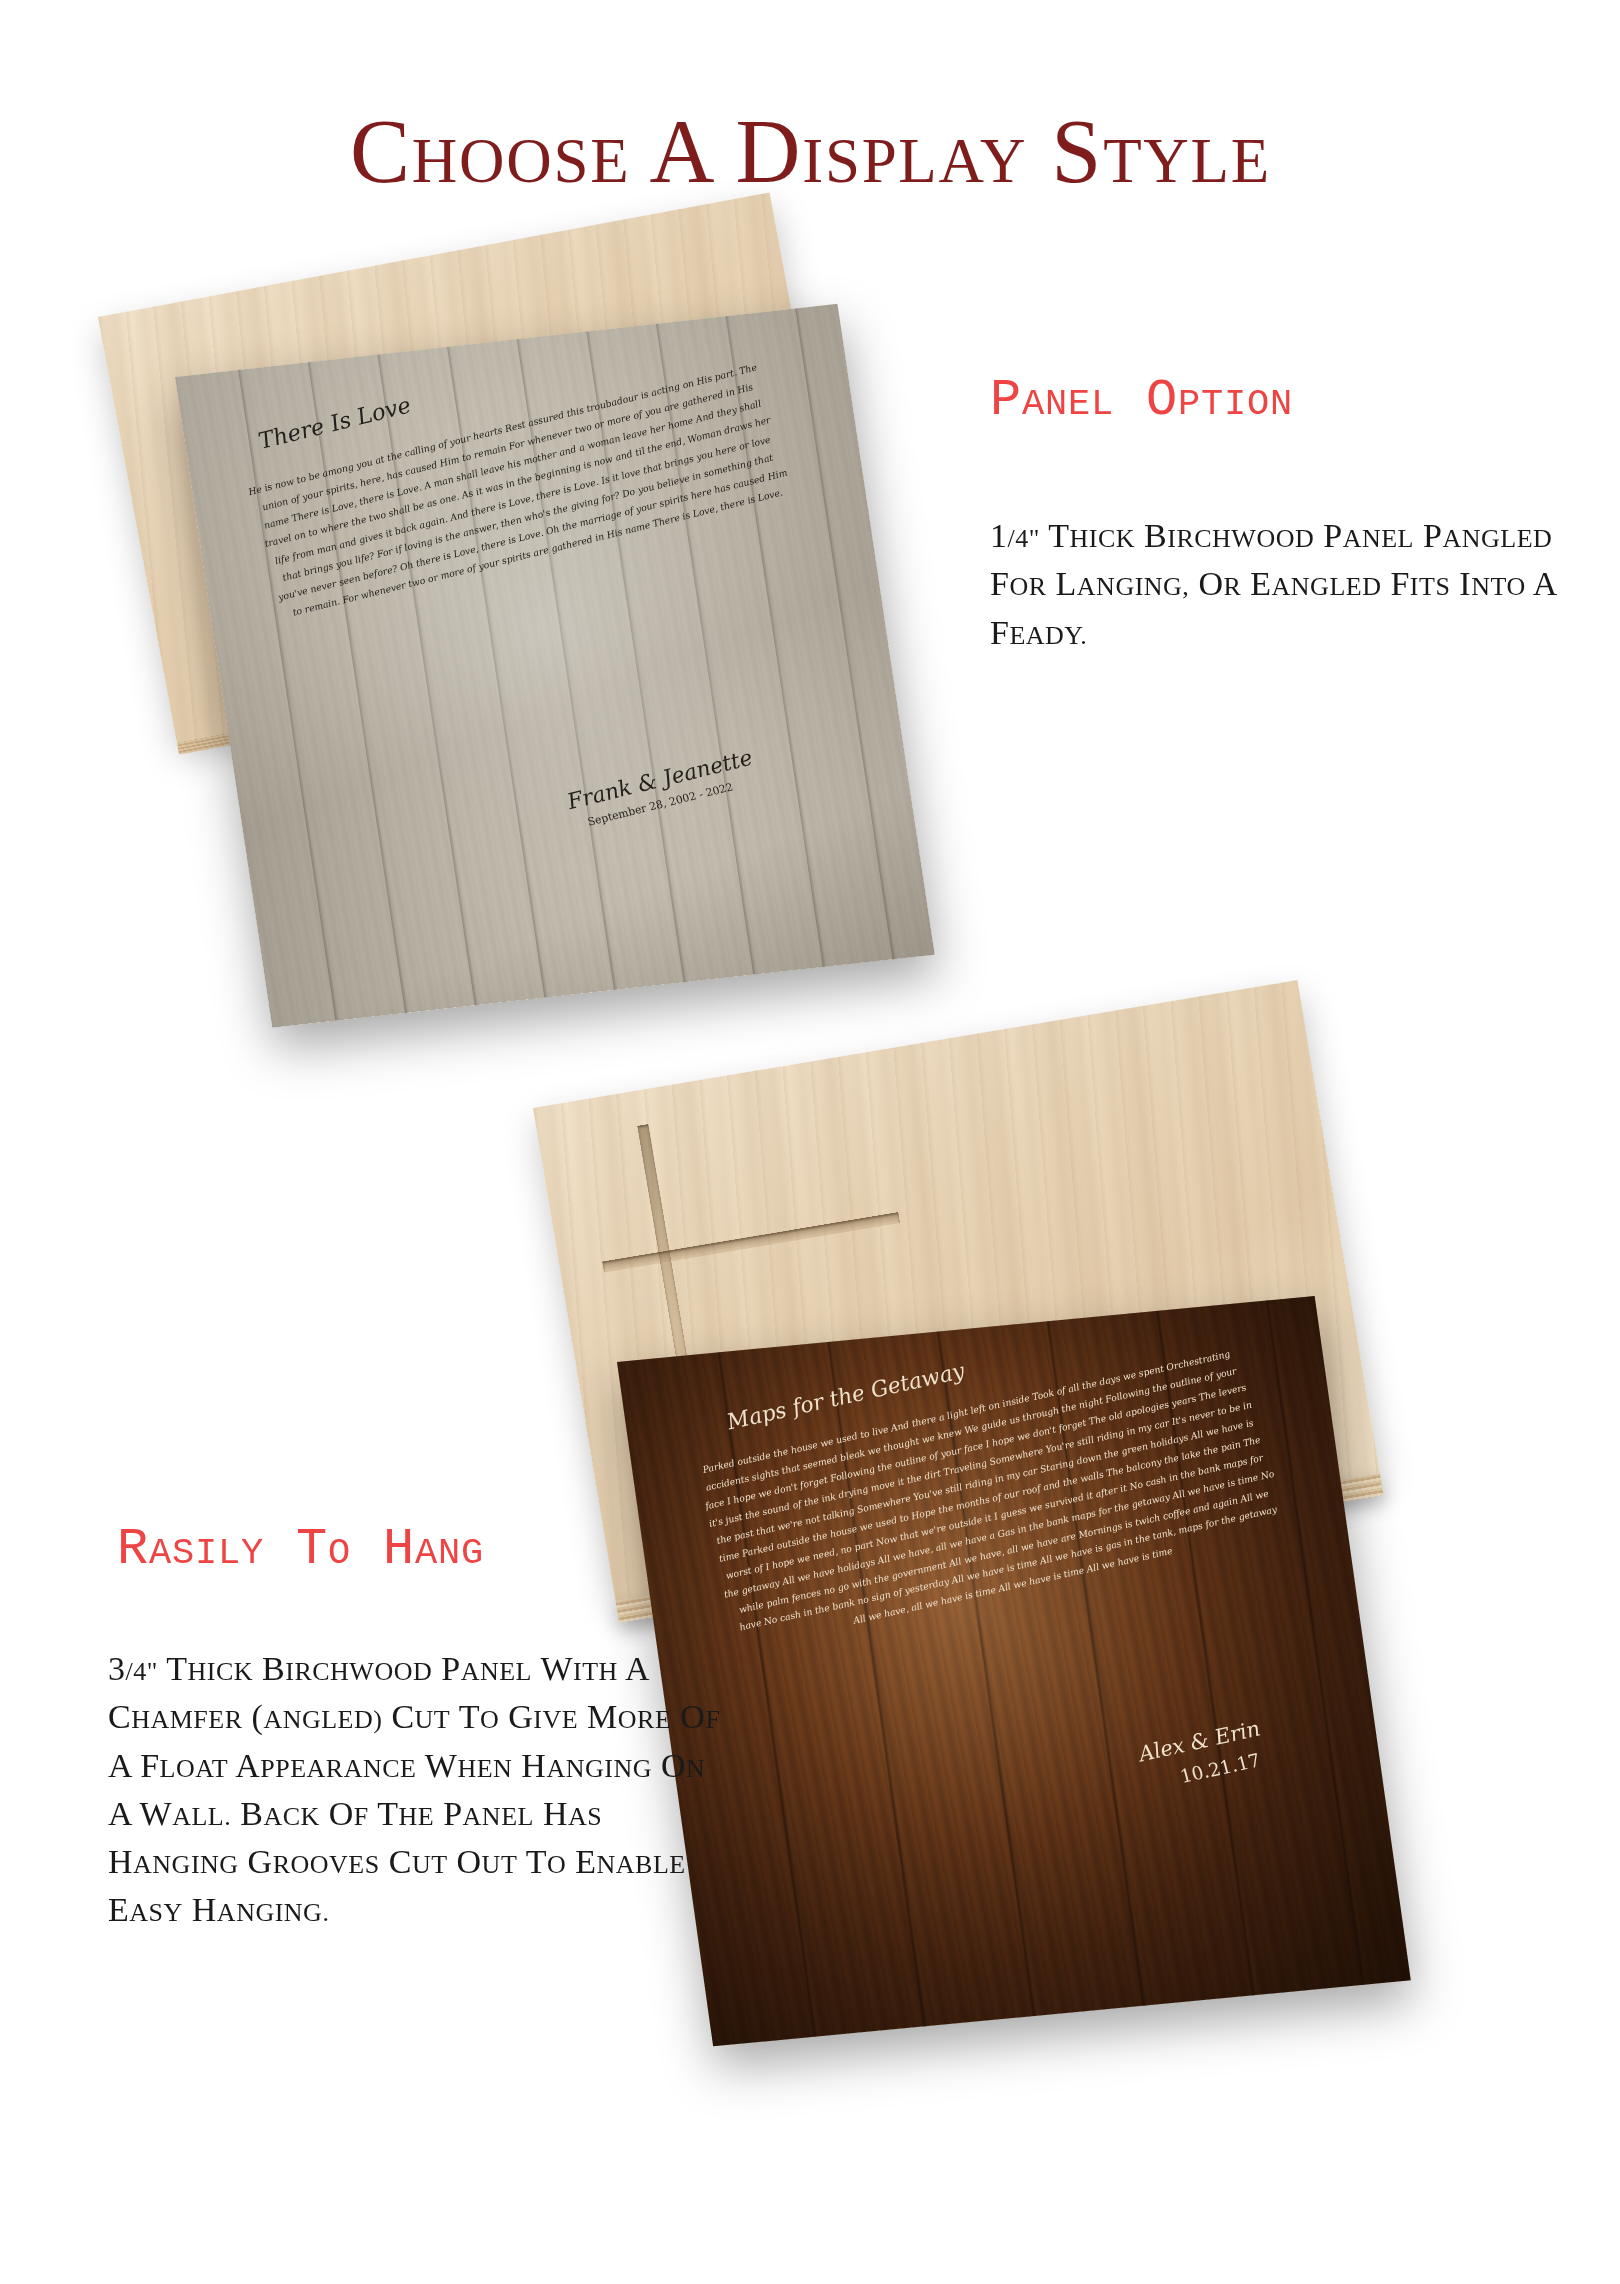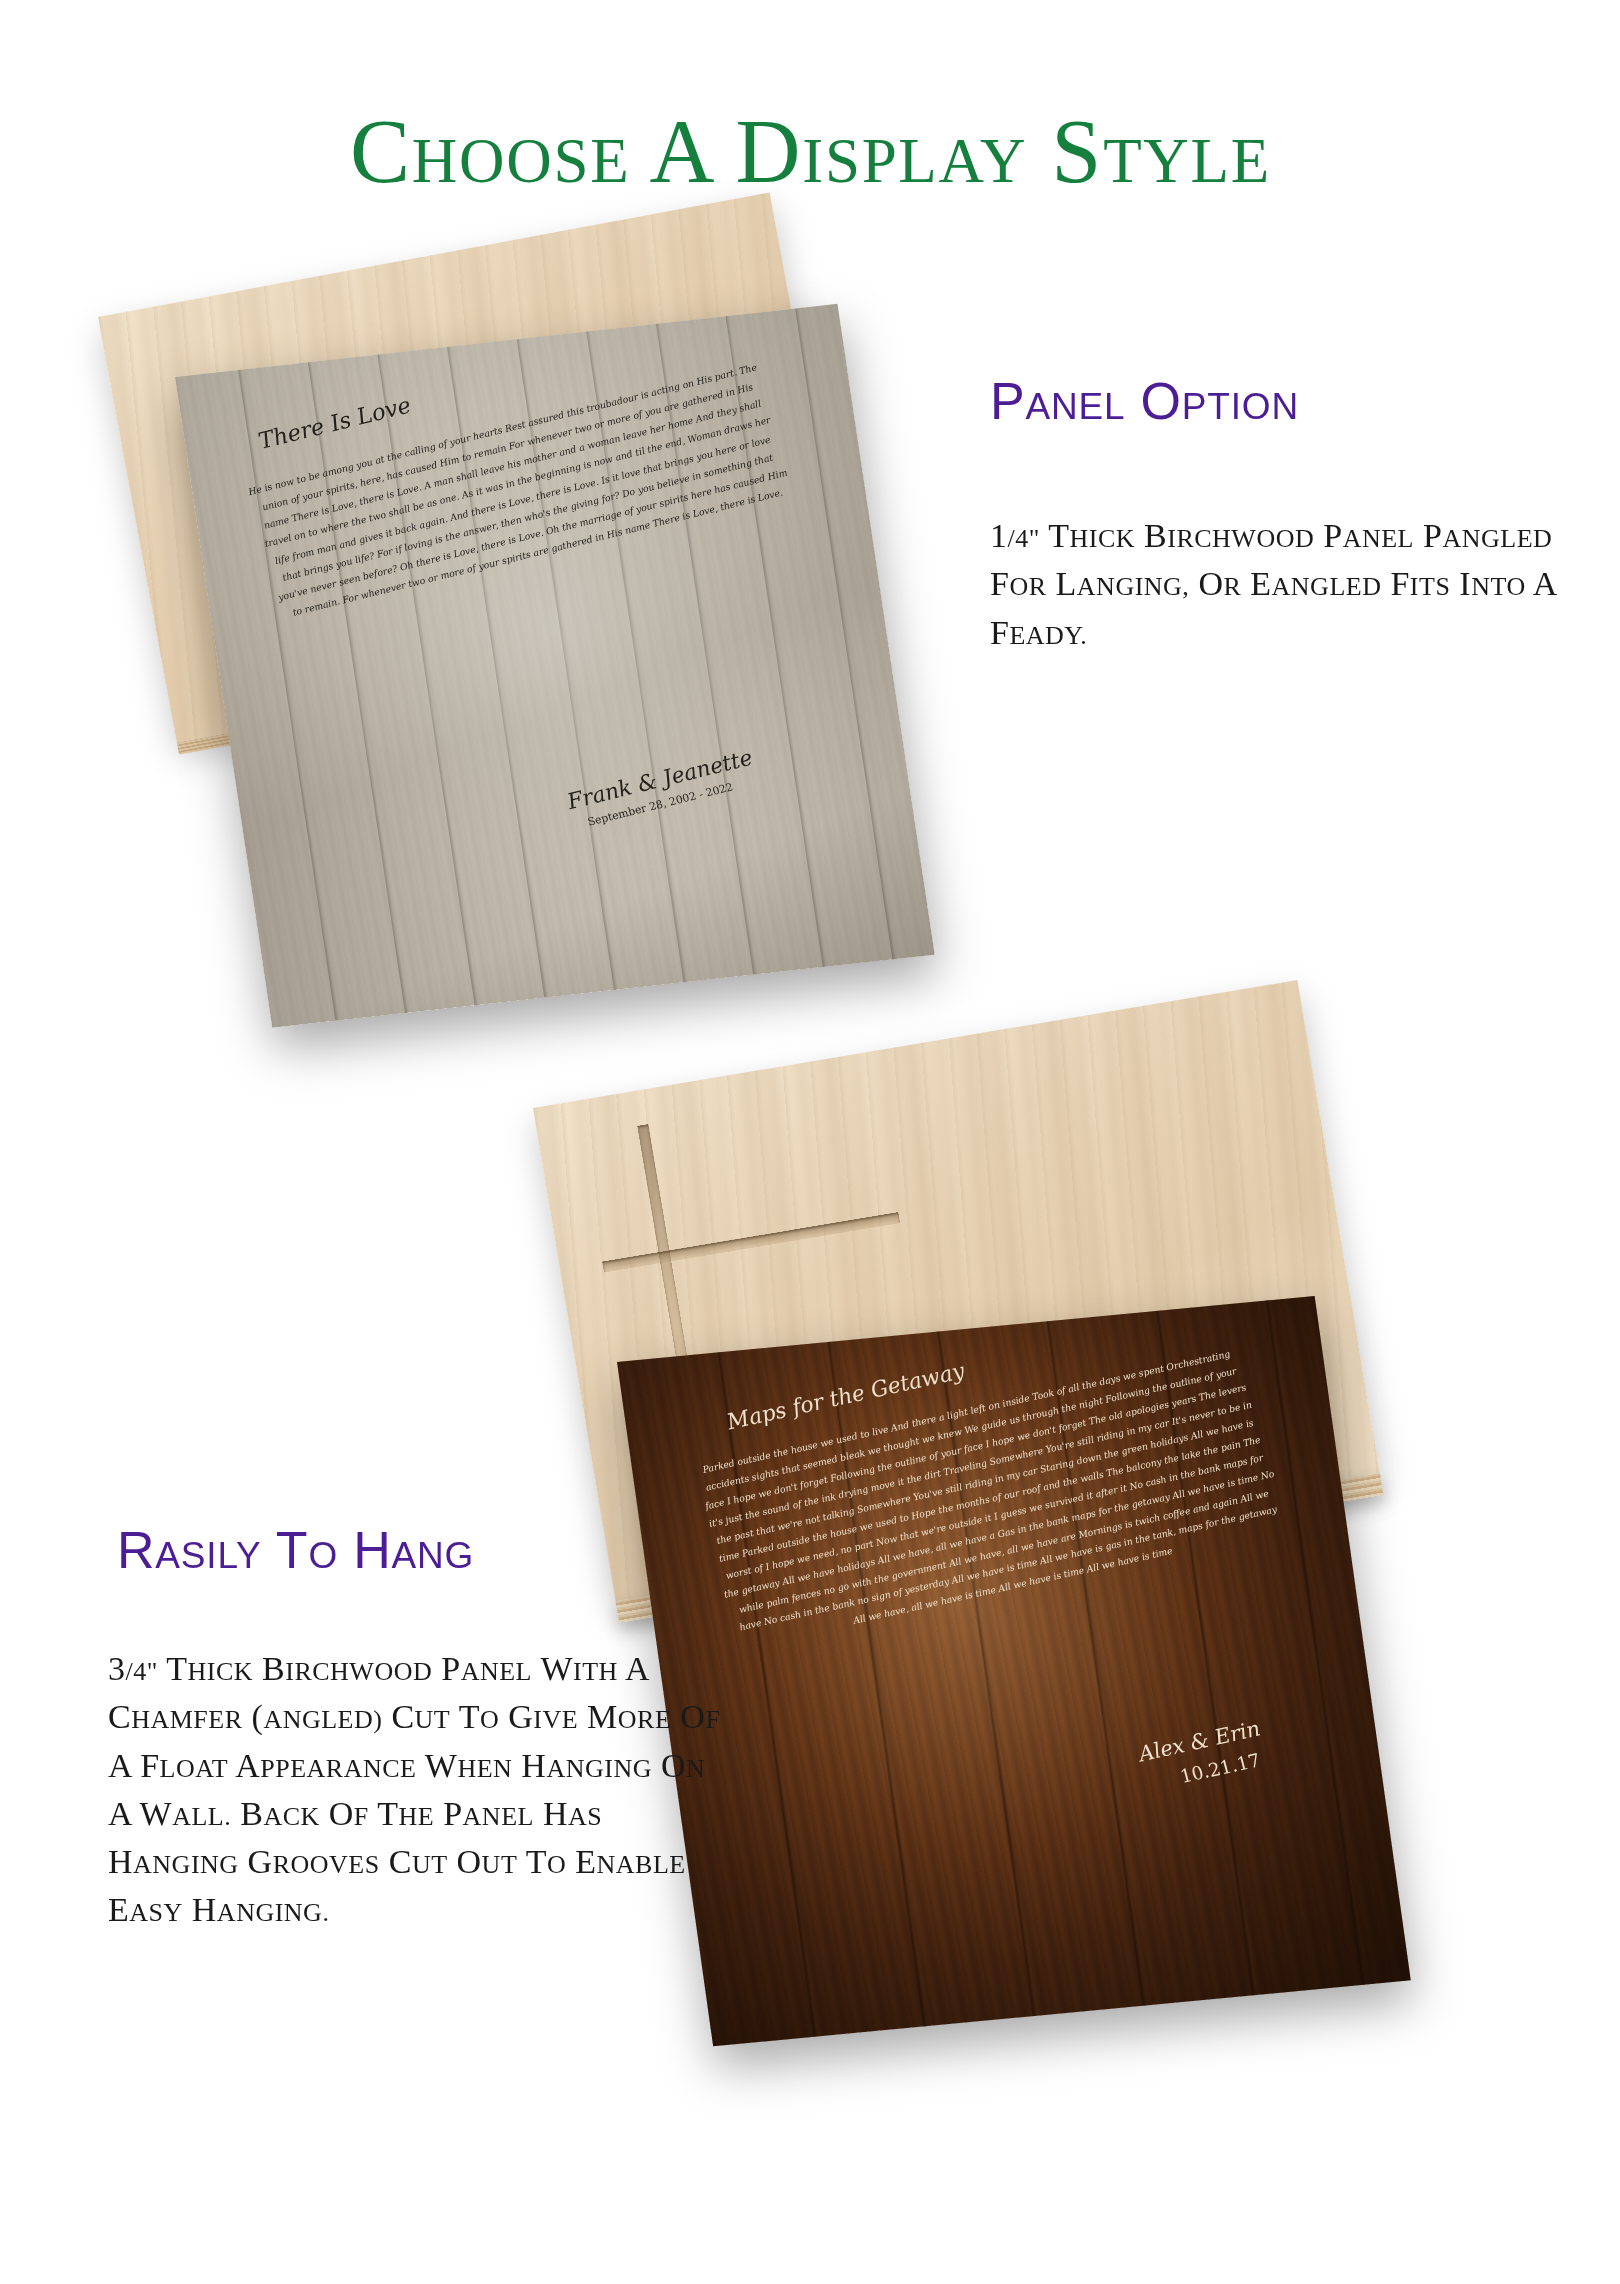--- a/index.html
+++ b/index.html
@@ -20,31 +20,31 @@
   .page-title {
     position: absolute;
     left: 0;
     top: 100px;
     width: 100%;
     text-align: center;
     font-family: "Liberation Serif", serif;
     font-size: 90px;
     letter-spacing: 1.7px;
     font-weight: 400;
-    color: #15803d;
+    color: #7f1d1d;
     white-space: nowrap;
   }
   .page-title .sc { font-size: 63px; }
 
   
   .sec-head {
     position: absolute;
-    font-family: Liberation Sans, sans-serif;
+    font-family: Liberation Mono, monospace;
     font-weight: 400;
-    color: #4c1d95;
+    color: #ef4444;
   }
   .sec-body {
     position: absolute;
     font-family: "Liberation Serif", serif;
     color: #1a1a1a;
   }
 
   #panel-heading {
     left: 990px;
     top: 371px;

